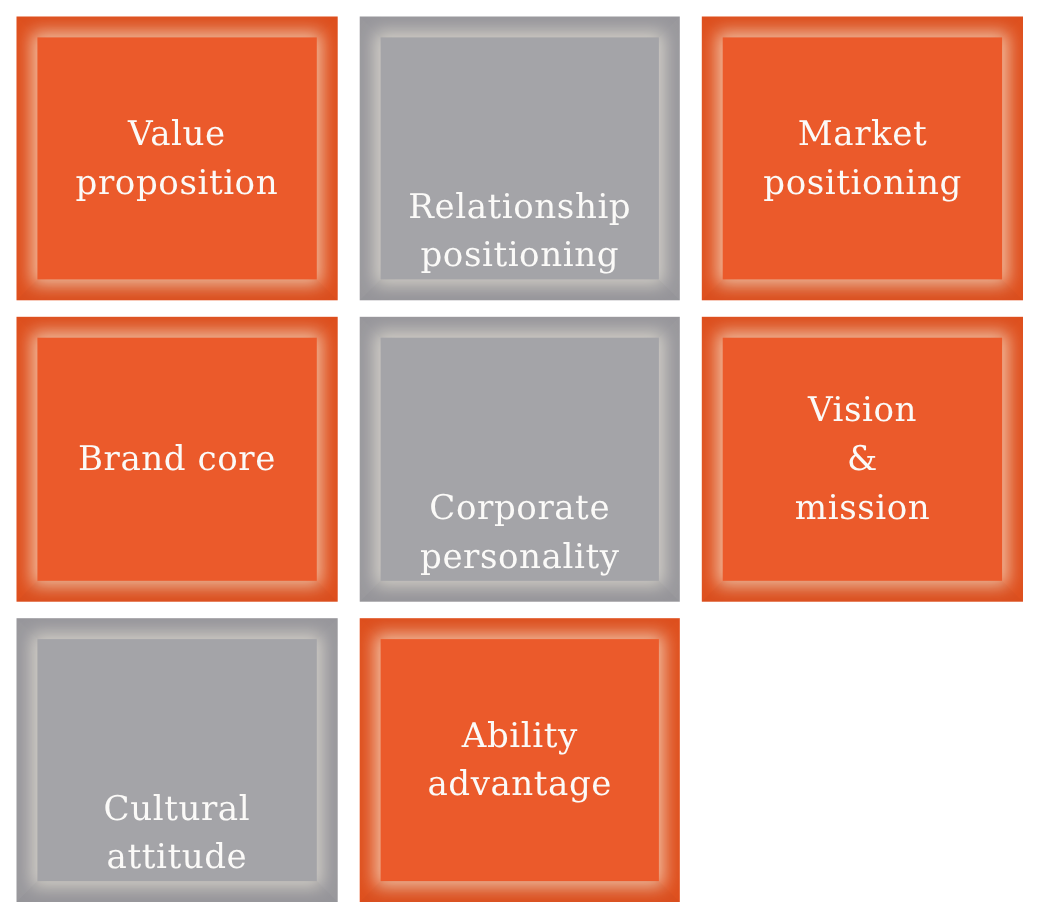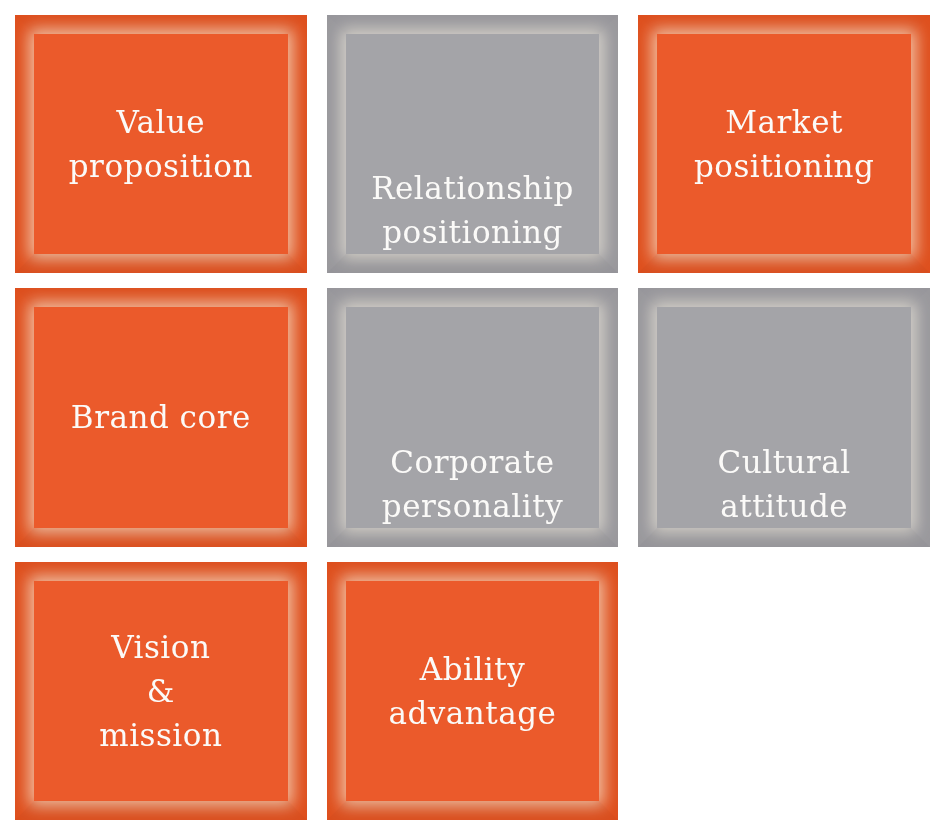--- a/index.html
+++ b/index.html
@@ -98,32 +98,32 @@
       </div>
     </div>
 
     <div class="box gray">
       <div class="inner">
         <div class="label">Corporate
 personality</div>
       </div>
     </div>
 
-    <div class="box gray">
-      <div class="inner">
-        <div class="label">Cultural
-attitude</div>
-      </div>
-    </div>
-
     <div class="box orange">
       <div class="inner">
         <div class="label">Vision
 &amp;
 mission</div>
+      </div>
+    </div>
+
+    <div class="box gray">
+      <div class="inner">
+        <div class="label">Cultural
+attitude</div>
       </div>
     </div>
 
     <div class="box orange">
       <div class="inner">
         <div class="label">Ability
 advantage</div>
       </div>
     </div>
   </div>

